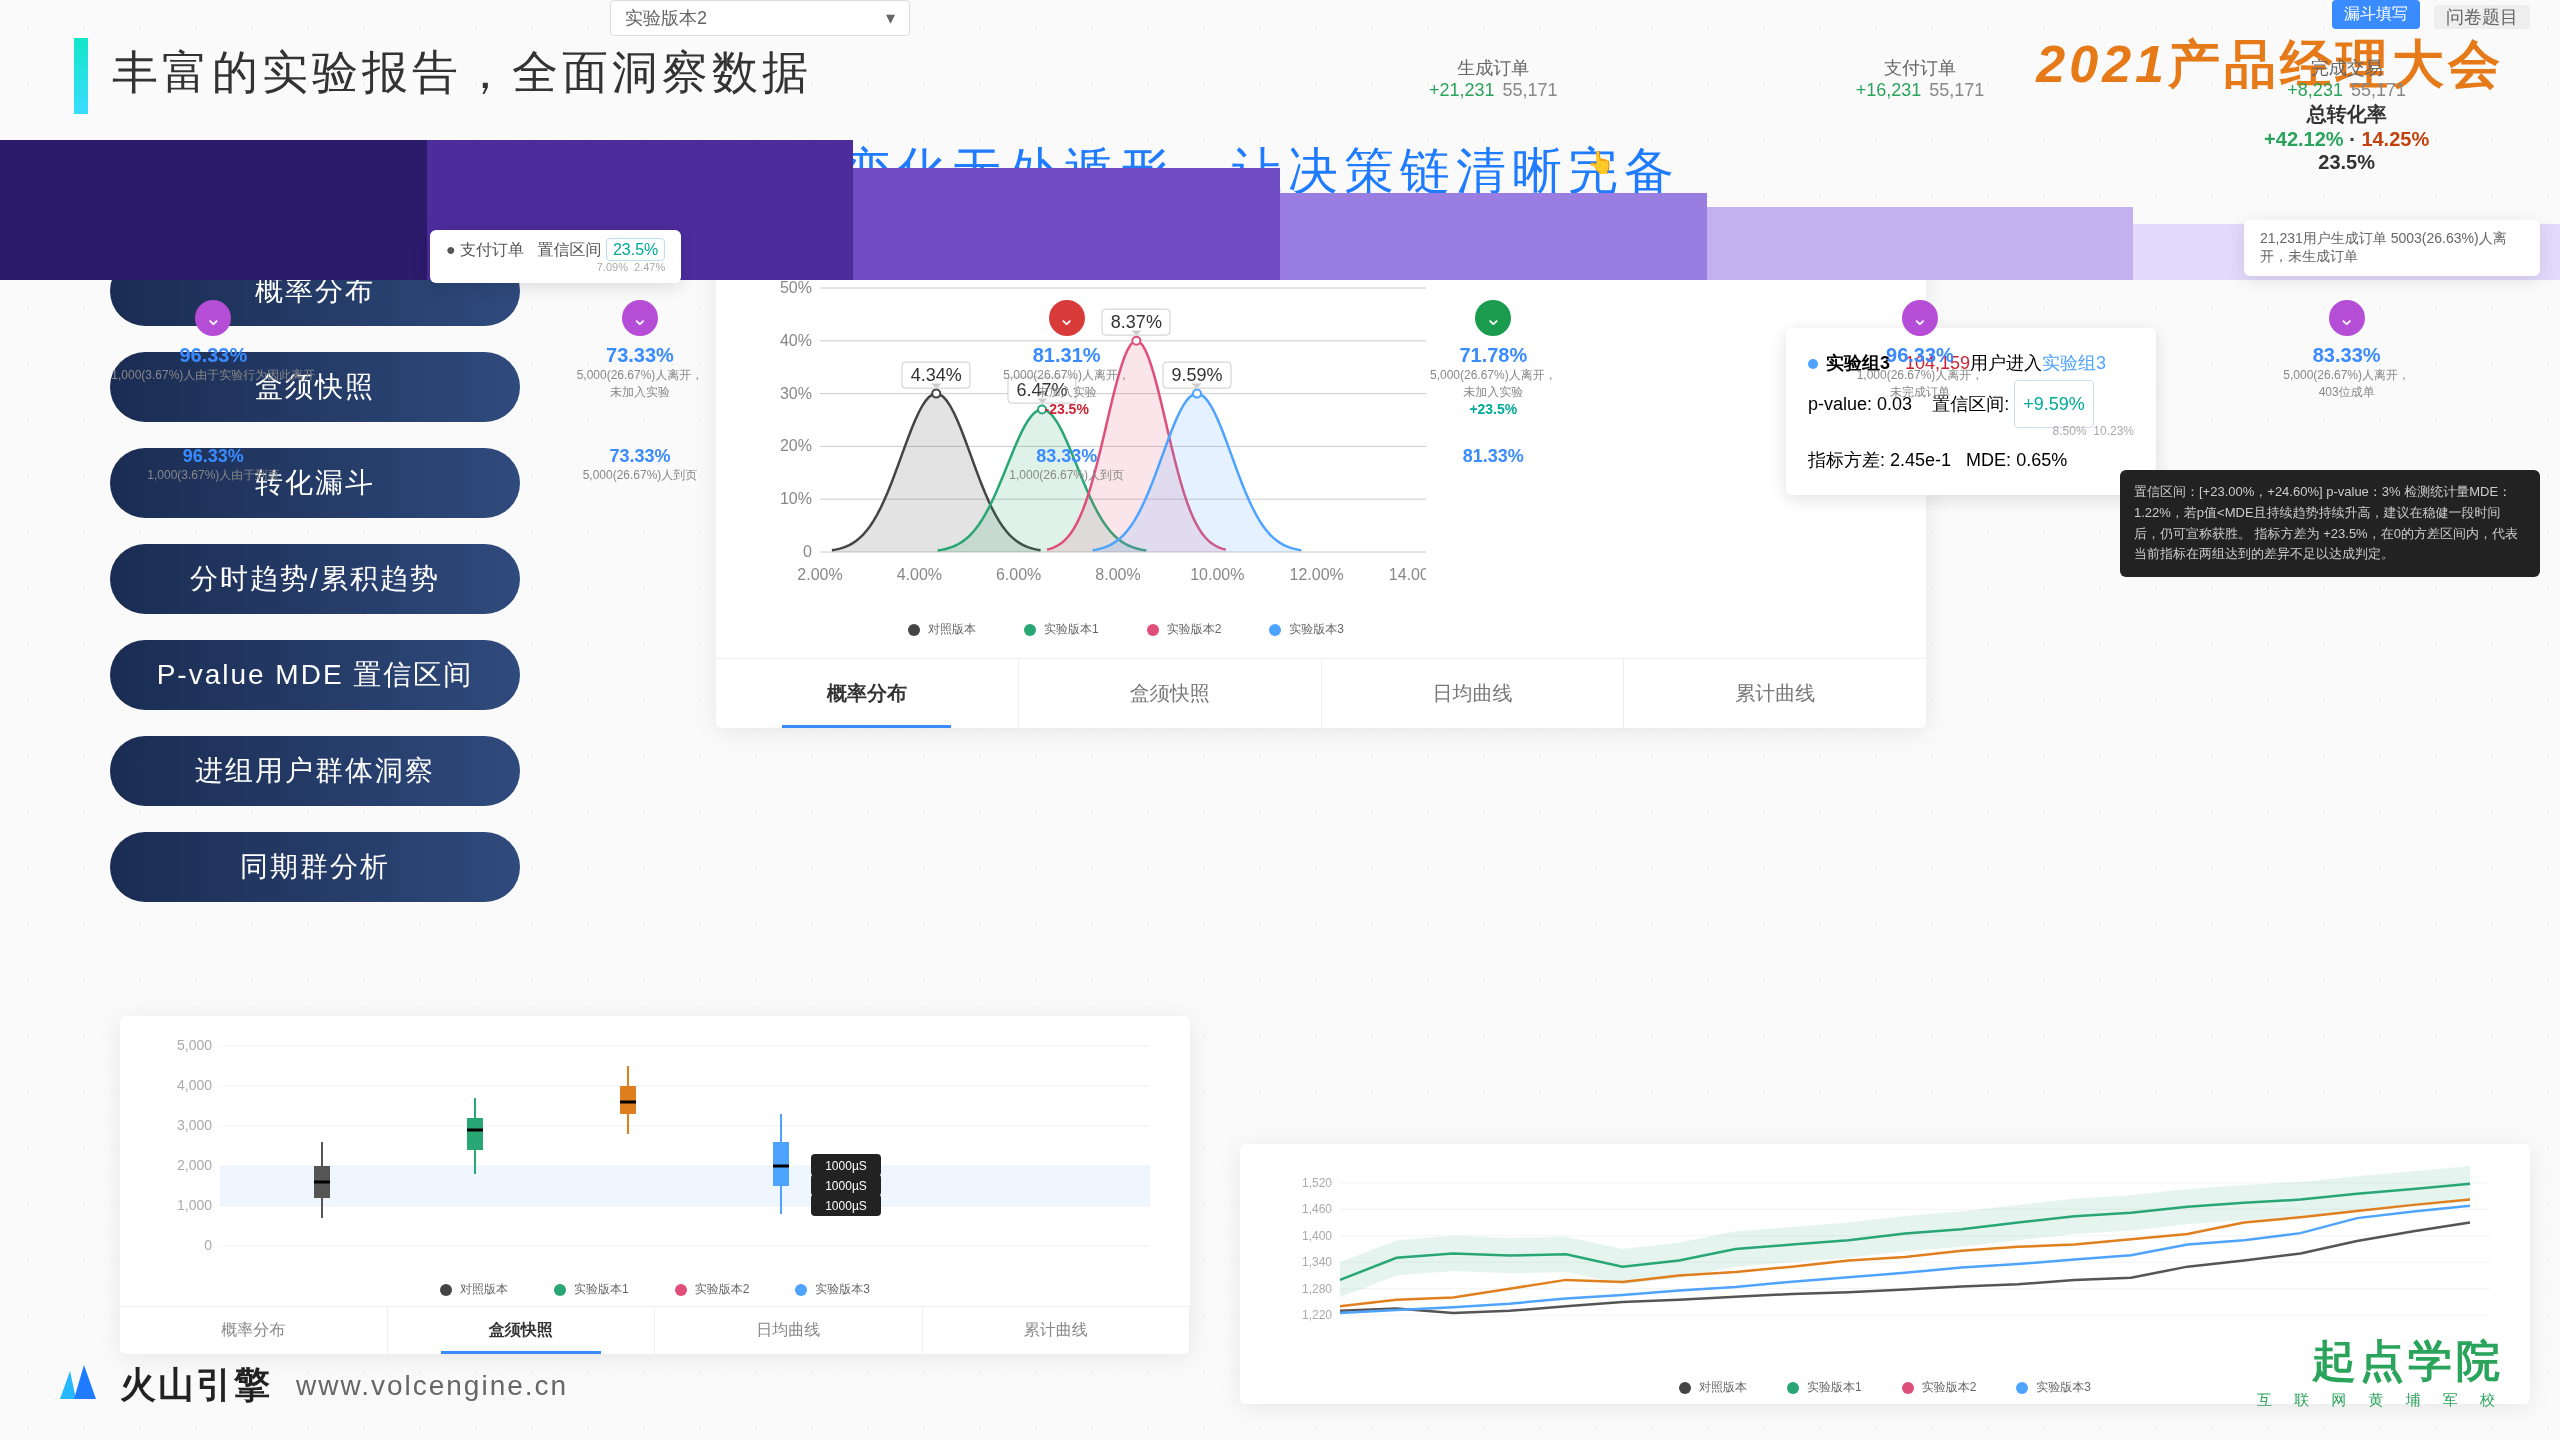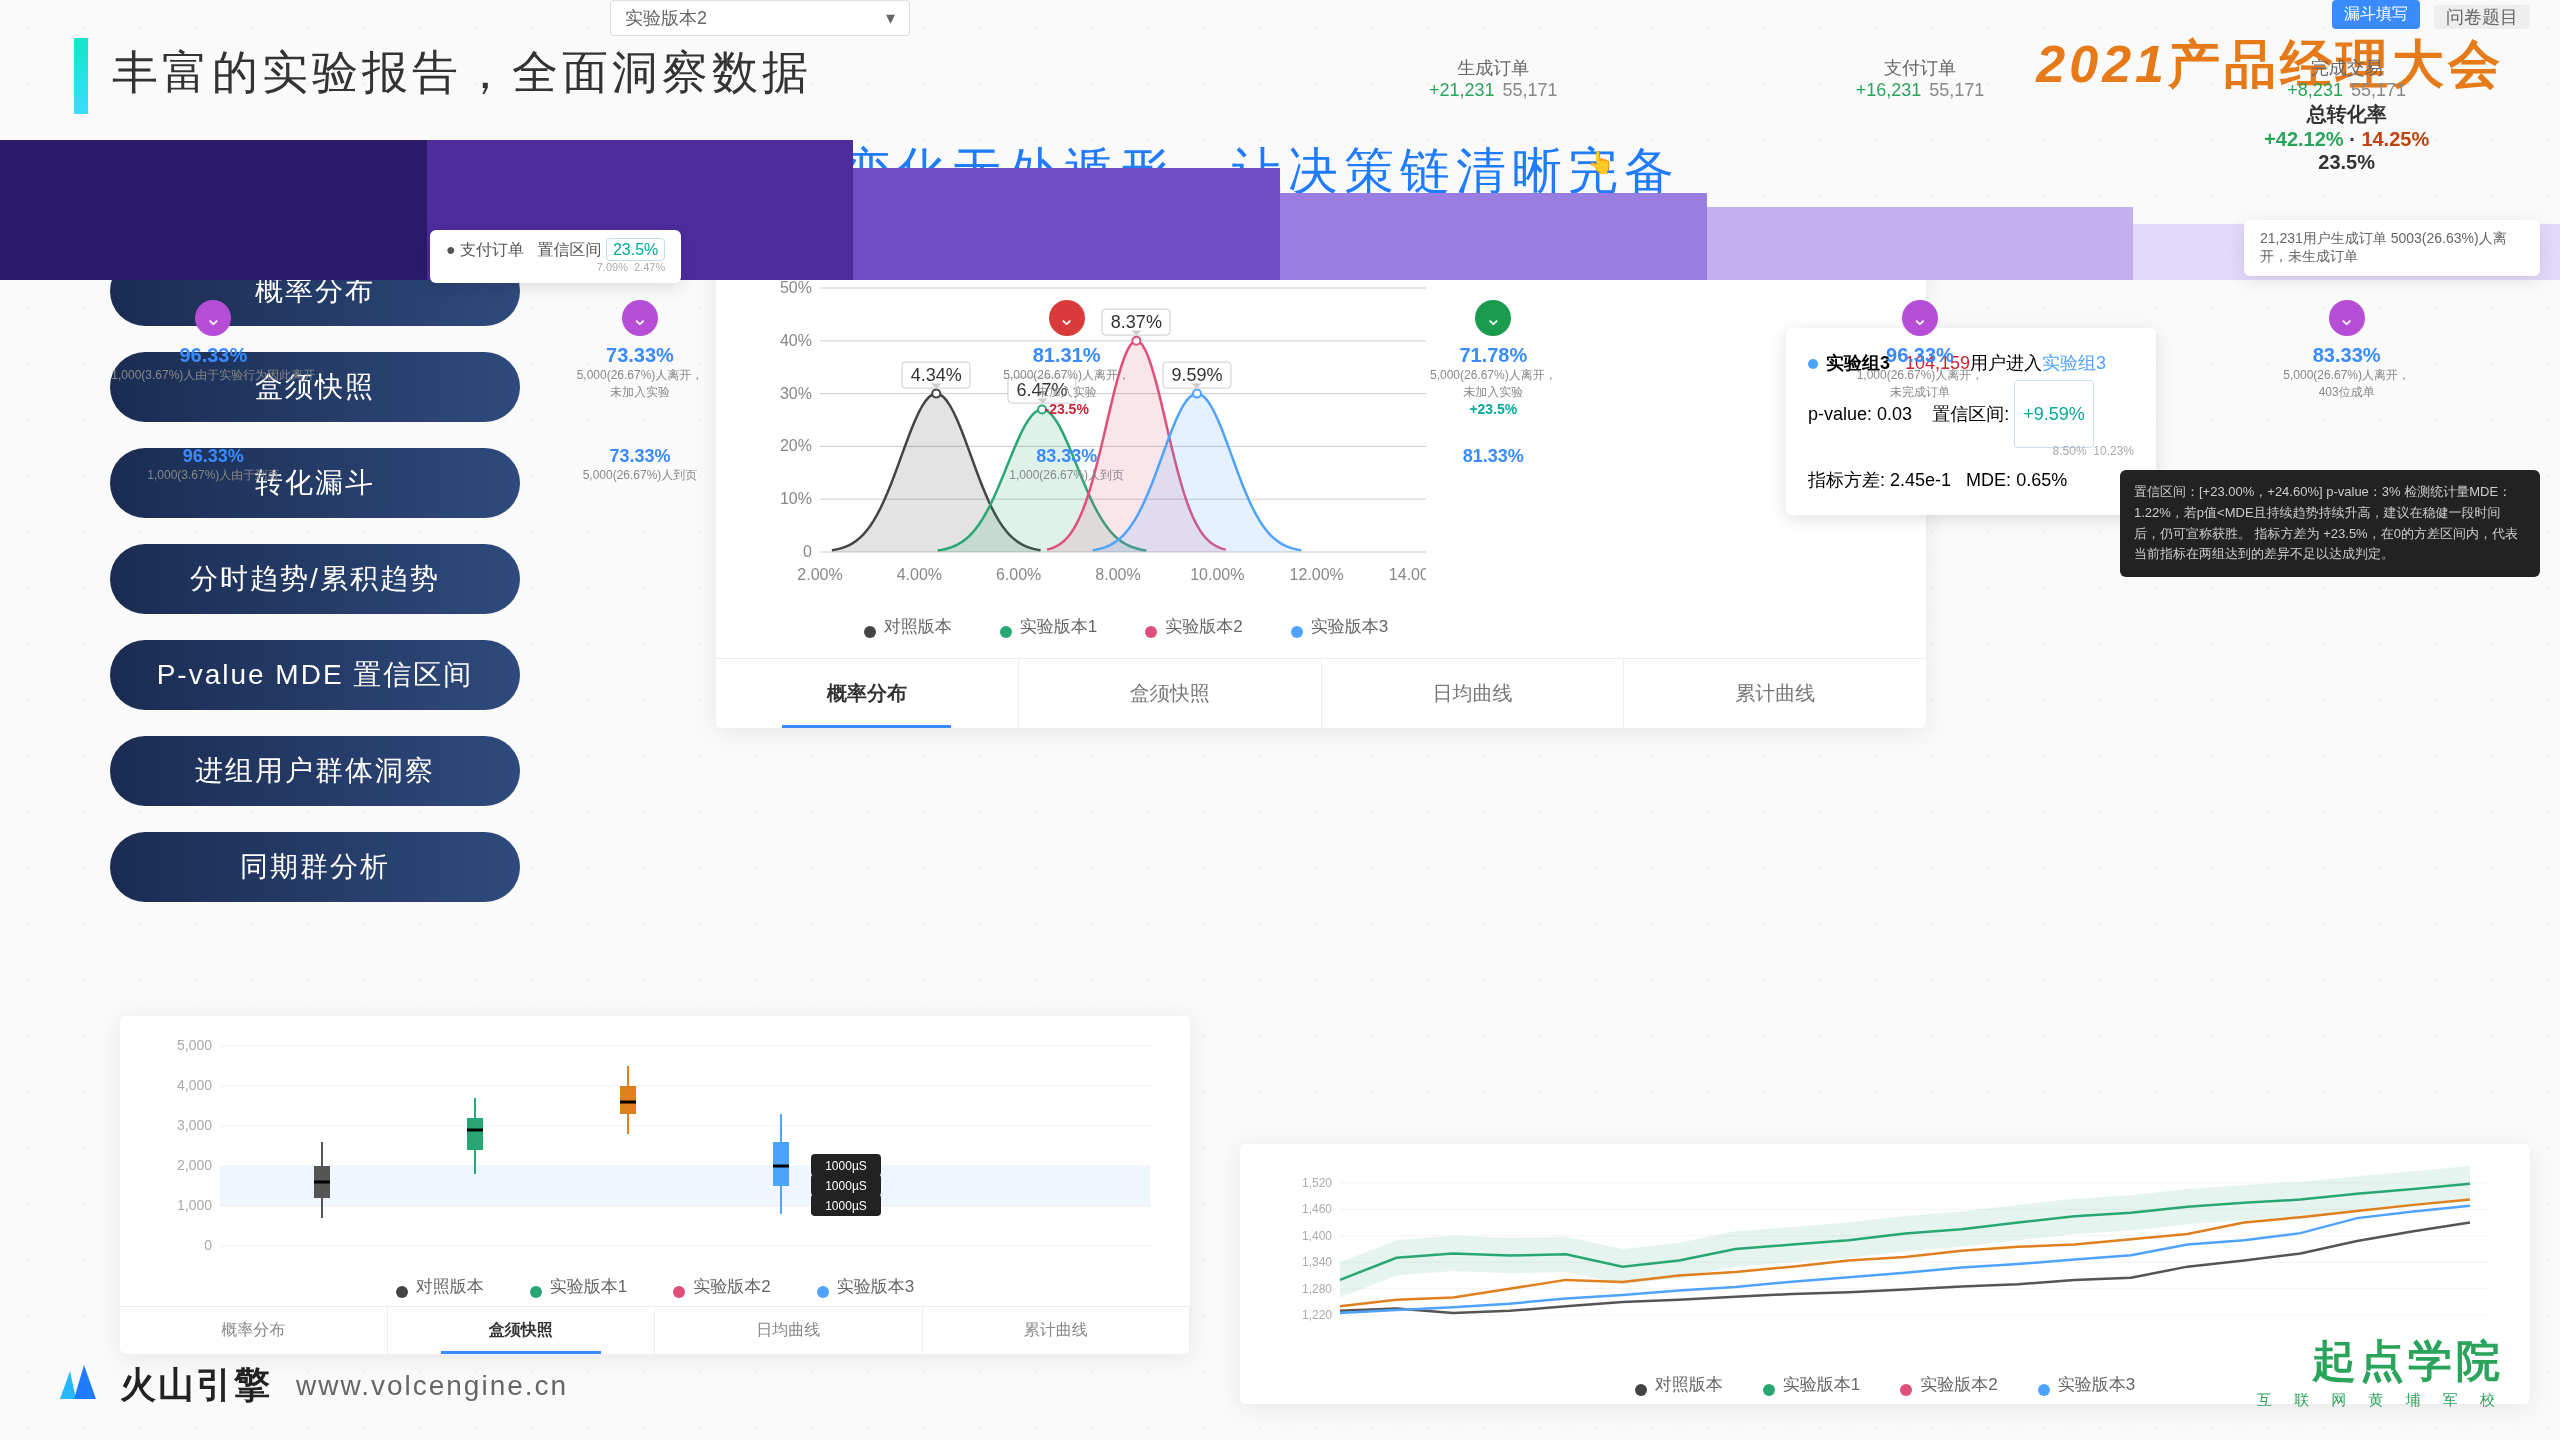--- a/index.html
+++ b/index.html
@@ -30,23 +30,23 @@
 .dist-axis { stroke:#ccc; stroke-width:1;}
 .dist-label { font-size:16px; fill:#888;}
 .dist-peak-tag { position:absolute; transform:translate(-50%,-120%); background:#fff; border:1px solid #ccc;
   border-radius:4px; padding:2px 8px; font-size:18px; color:#333; white-space:nowrap;}
 .dist-peak-tag::after{content:"";position:absolute;left:50%;bottom:-6px;transform:translateX(-50%);
   border:5px solid transparent;border-top-color:#ccc;}
 .dist-tip { position:absolute; right:-230px; top:80px; width:370px; background:#fff; border-radius:6px;
   box-shadow:0 4px 18px rgba(0,0,0,.12); padding:18px 22px; font-size:18px; line-height:1.9;}
 .dist-tip .dot{display:inline-block;width:10px;height:10px;border-radius:50%;background:#4ea3ff;margin-right:8px;}
 .dist-tip .num{color:#c23;} .dist-tip .pos{color:#0a9;}
-.dist-ci { display:inline-block; padding:16px 8px; border:1px solid #cde; border-radius:4px; color:#0a9;}
+.dist-ci { display:inline-block; padding:6px 8px; border:1px solid #cde; border-radius:4px; color:#0a9;}
 .dist-legend { position:absolute; left:60px; bottom:90px; width:700px; display:flex; justify-content:center; gap:48px;}
-.lg-item{display:flex;align-items:flex-end;gap:8px;font-size:17px;color:#666;}
+.lg-item{display:flex;align-items:center;gap:8px;font-size:12px;color:#666;}
 .lg-dot{width:12px;height:12px;border-radius:50%;}
 .tabs4 { position:absolute; left:0; bottom:0; width:100%; height:70px; display:flex; border-top:1px solid #eee;}
 .tabs4 .t{flex:1;display:flex;align-items:center;justify-content:center;gap:10px;font-size:20px;color:#777;border-right:1px solid #eee;}
 .tabs4 .t:last-child{border-right:none;}
 .tabs4 .t.active{position:relative;color:#333;font-weight:600;}
 .tabs4 .t.active::after{content:"";position:absolute;left:22%;right:22%;bottom:0;height:3px;background:#3a8bff;}
 
 
 .card-box { left:120px; top:1016px; width:1070px; height:338px;}
 .box-plot-area{position:absolute;left:40px;top:20px;right:40px;height:220px;}

